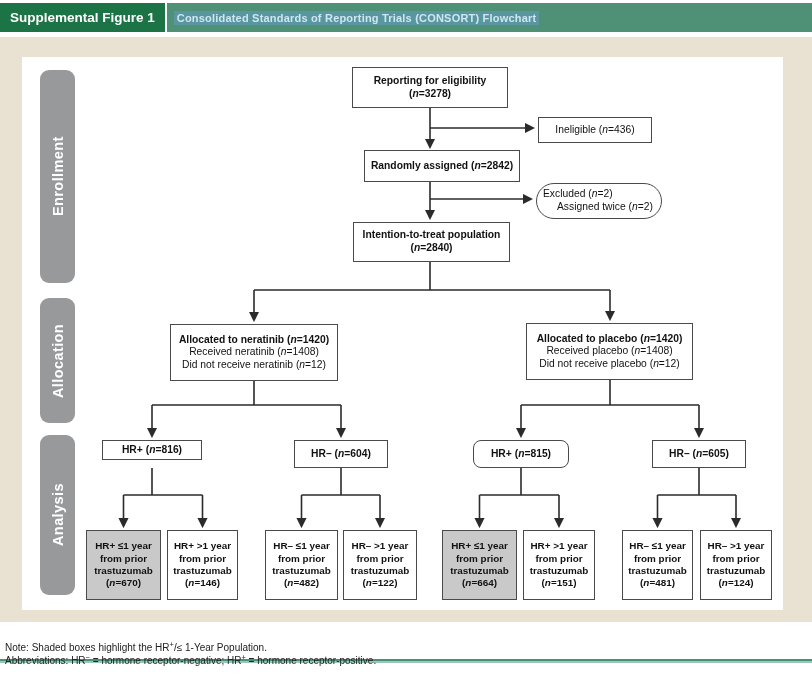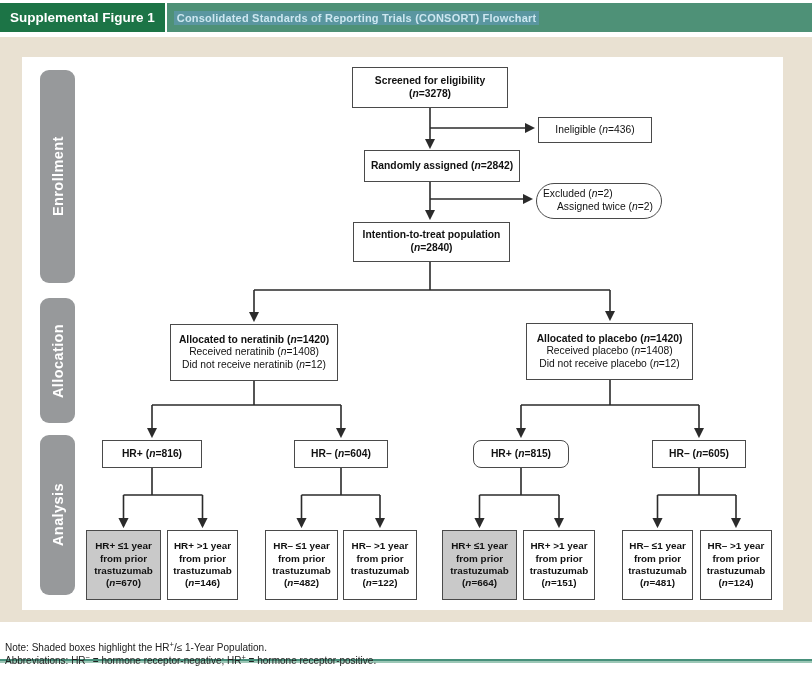--- a/index.html
+++ b/index.html
@@ -84,21 +84,21 @@
           <path d="M635.5 438 V469" marker-end="url(#arr)"></path>
           <path d="M714 438 V469" marker-end="url(#arr)"></path>
         </g>
       </svg>
 
       <div class="side-label lbl-enrollment">Enrollment</div>
       <div class="side-label lbl-allocation">Allocation</div>
       <div class="side-label lbl-analysis">Analysis</div>
 
     <div class="fbox" style="left: 330px; top: 10px; width: 156px; height: 41px;">
-          <div class="fline b">Screened for eligibility</div>
+          <div class="fline b">Reporting for eligibility</div>
           <div class="fline b">(<i>n</i>=3278)</div>
         </div>
         <div class="fbox" style="left: 516px; top: 60px; width: 114px; height: 26px;">
           <div class="fline">Ineligible (<i>n</i>=436)</div>
         </div>
         <div class="fbox" style="left: 330px; top: 93px; width: 156px; height: 32px; margin-left: 12px;">
           <div class="fline b">Randomly assigned (<i>n</i>=2842)</div>
         </div>
         <div class="fbox left" style="left: 514px; top: 126px; width: 126px; height: 36px;">
           <div class="fline">Excluded (<i>n</i>=2)</div>
@@ -111,21 +111,21 @@
         <div class="fbox" style="left: 148px; top: 267px; width: 168px; height: 57px;">
           <div class="fline b">Allocated to neratinib (<i>n</i>=1420)</div>
           <div class="fline">Received neratinib (<i>n</i>=1408)</div>
           <div class="fline">Did not receive neratinib (<i>n</i>=12)</div>
         </div>
         <div class="fbox" style="left: 504px; top: 266px; width: 167px; height: 57px;">
           <div class="fline b">Allocated to placebo (<i>n</i>=1420)</div>
           <div class="fline">Received placebo (<i>n</i>=1408)</div>
           <div class="fline">Did not receive placebo (<i>n</i>=12)</div>
         </div>
-        <div class="fbox" style="left: 80px; top: 383px; width: 100px; height: 28px;">
+        <div class="fbox" style="left: 80px; top: 383px; width: 100px; height: 20px;">
           <div class="fline b">HR+ (<i>n</i>=816)</div>
         </div>
         <div class="fbox" style="left: 272px; top: 383px; width: 94px; height: 28px;">
           <div class="fline b">HR– (<i>n</i>=604)</div>
         </div>
         <div class="fbox" style="left: 451px; top: 383px; width: 96px; height: 28px; border-radius: 8px;">
           <div class="fline b">HR+ (<i>n</i>=815)</div>
         </div>
         <div class="fbox" style="left: 630px; top: 383px; width: 94px; height: 28px;">
           <div class="fline b">HR– (<i>n</i>=605)</div>

